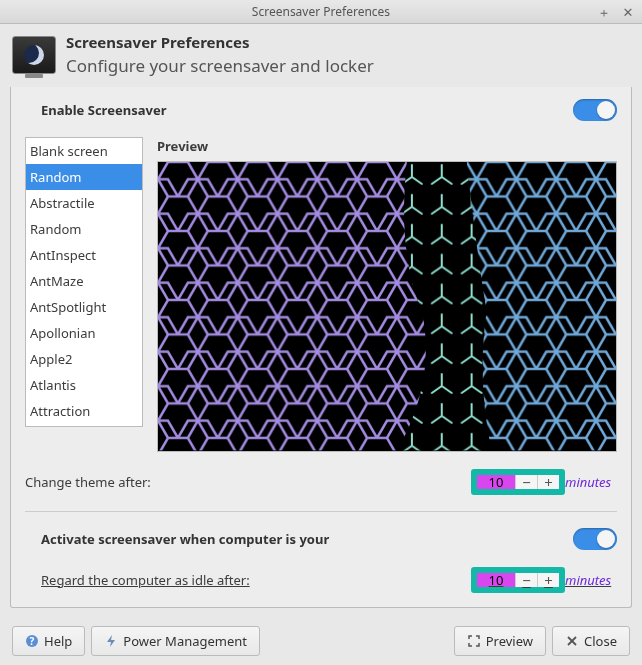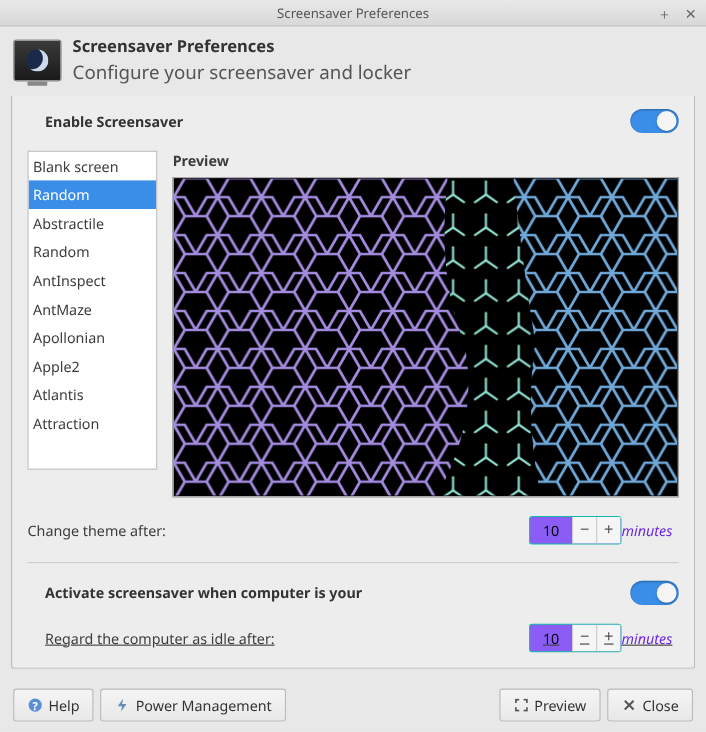--- a/index.html
+++ b/index.html
@@ -37,21 +37,21 @@
 .themelist::-webkit-scrollbar-thumb { background: #c4c4c4; border-radius: 6px; border:2px solid #e4e4e4;}
 .themelist div { padding: 4px 4px; cursor:pointer; white-space:nowrap; overflow:hidden; text-overflow:ellipsis;}
 .themelist div.selected { background: #3b8ee8; color: #fff; }
 
 .preview-col { flex: 1; display:flex; flex-direction:column;}
 .preview-box { flex:1; border: 1px solid #bbb; background: #000; position: relative; overflow: hidden; }
 .preview-box svg { width: 100%; height: 100%; display:block; }
 
 .spinner-row { display: flex; align-items: center; gap: 0; margin-top: 17px; }
 .spinner-row .label { flex: 1; }
-.spinner { display: flex; align-items: stretch; border: 1px solid #14b8a6; background: #8b5cf6; height: 26px; border-radius: 3px; }
+.spinner { display: flex; align-items: stretch; border: 6px solid #14b8a6; background: #d946ef; height: 26px; border-radius: 3px; }
 .spinner input { width: 38px; border: none; text-align: center; font-size: 13px; outline:none; background:transparent;}
 .spinner button { width: 22px; border: none; background: #f5f5f5; border-left: 1px solid #ccc; cursor: pointer; font-size: 15px; color:#555; line-height:1;}
 .unit { color: #6d28d9; font-style: italic; width: 52px; }
 
 hr.sep { border: none; border-top: 1px solid #ccc; margin: 16px 0; }
 
 .indent { padding-left: 16px; text-decoration: underline; }
 
 .footer { display: flex; justify-content: space-between; padding: 8px 12px 10px 12px; }
 .footer .group { display: flex; gap: 6px; }
@@ -92,20 +92,21 @@
 
     <div class="themes-row">
       <div style="display:flex;flex-direction:column;">
         <div class="themelist" id="themelist">
             <div>Blank screen</div>
             <div class="selected">Random</div>
             <div>Abstractile</div>
             <div>Random</div>
             <div>AntInspect</div>
             <div>AntMaze</div>
+            <div>AntSpotlight</div>
             <div>Apollonian</div>
             <div>Apple2</div>
             <div>Atlantis</div>
             <div>Attraction</div>
           </div>
       </div>
       <div class="preview-col">
         <span class="col-label">Preview</span>
         <div class="preview-box">
           <svg viewBox="0 0 460 290" xmlns="http://www.w3.org/2000/svg">

